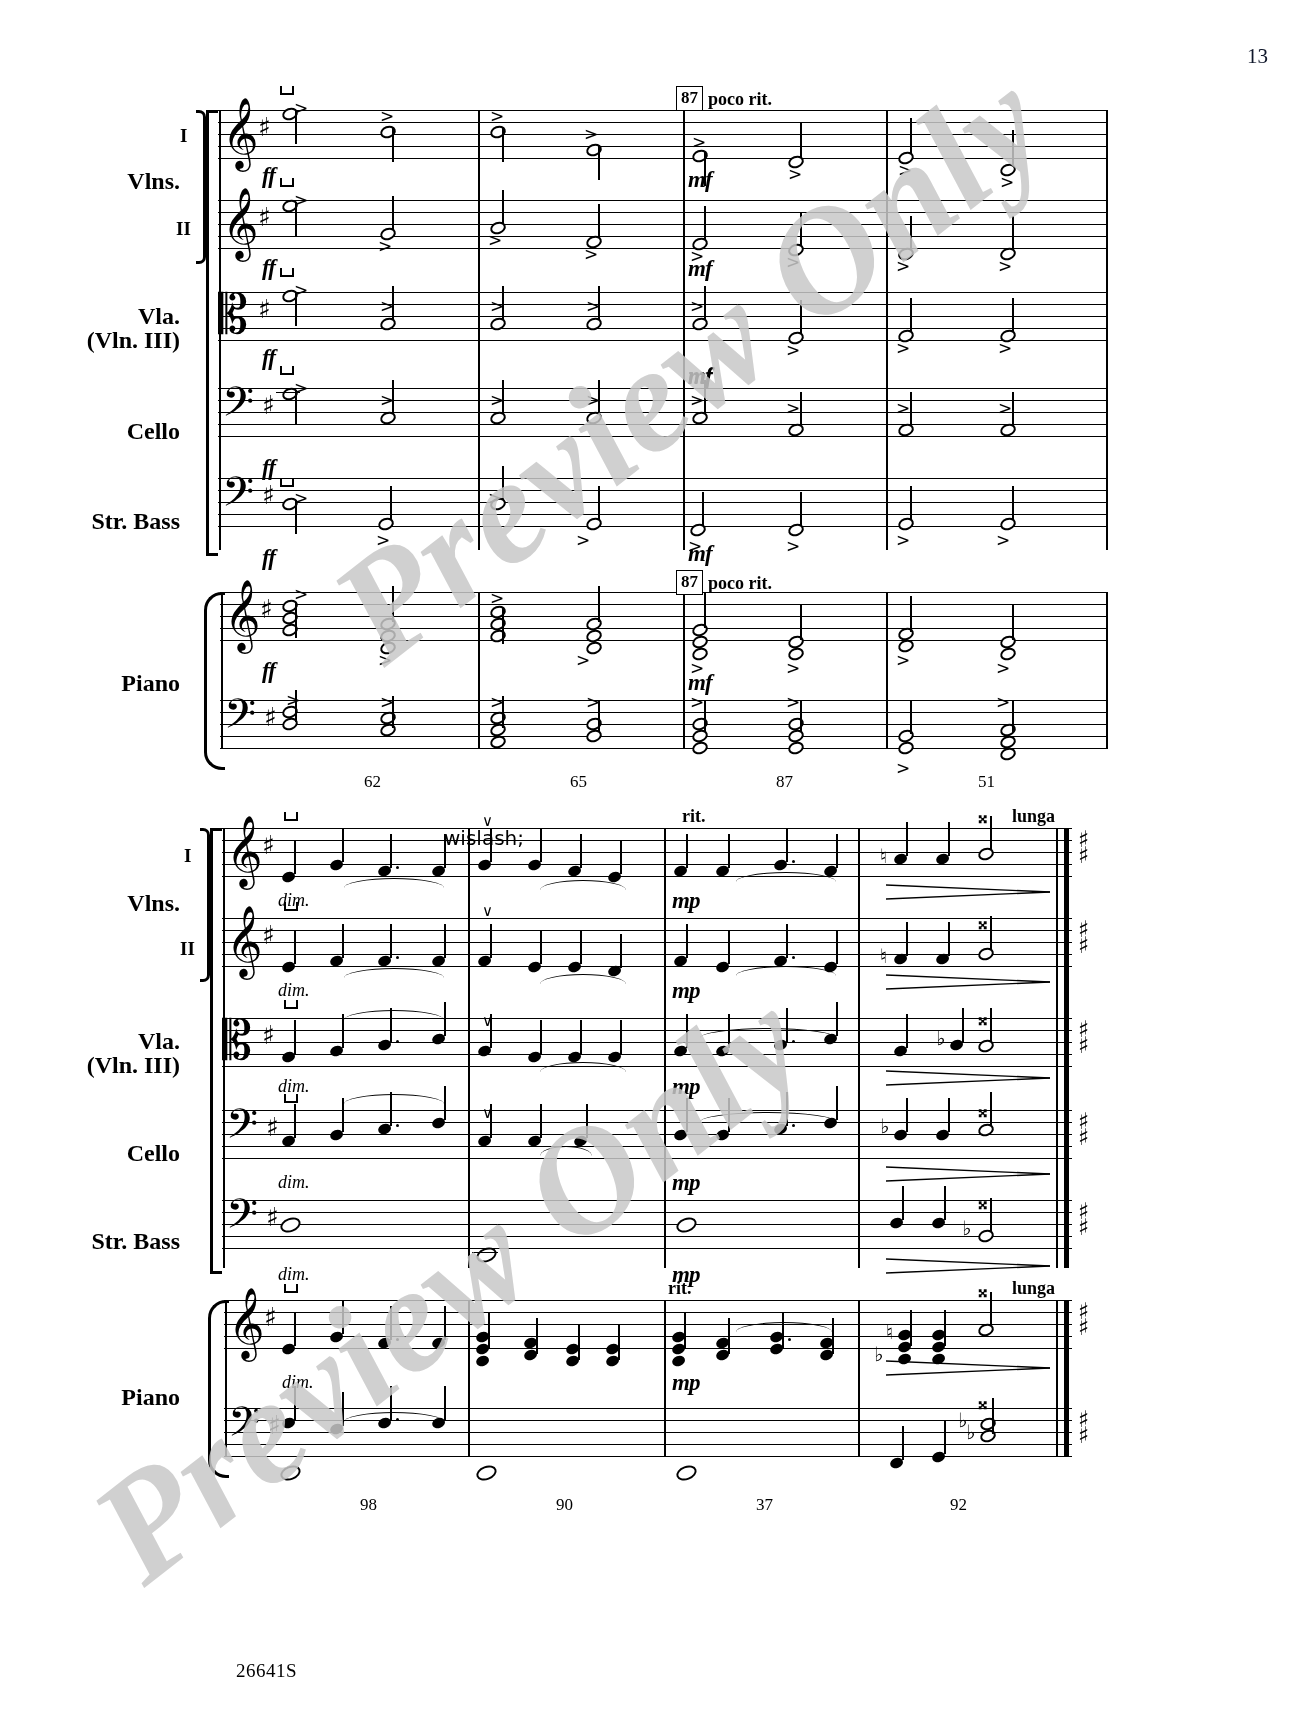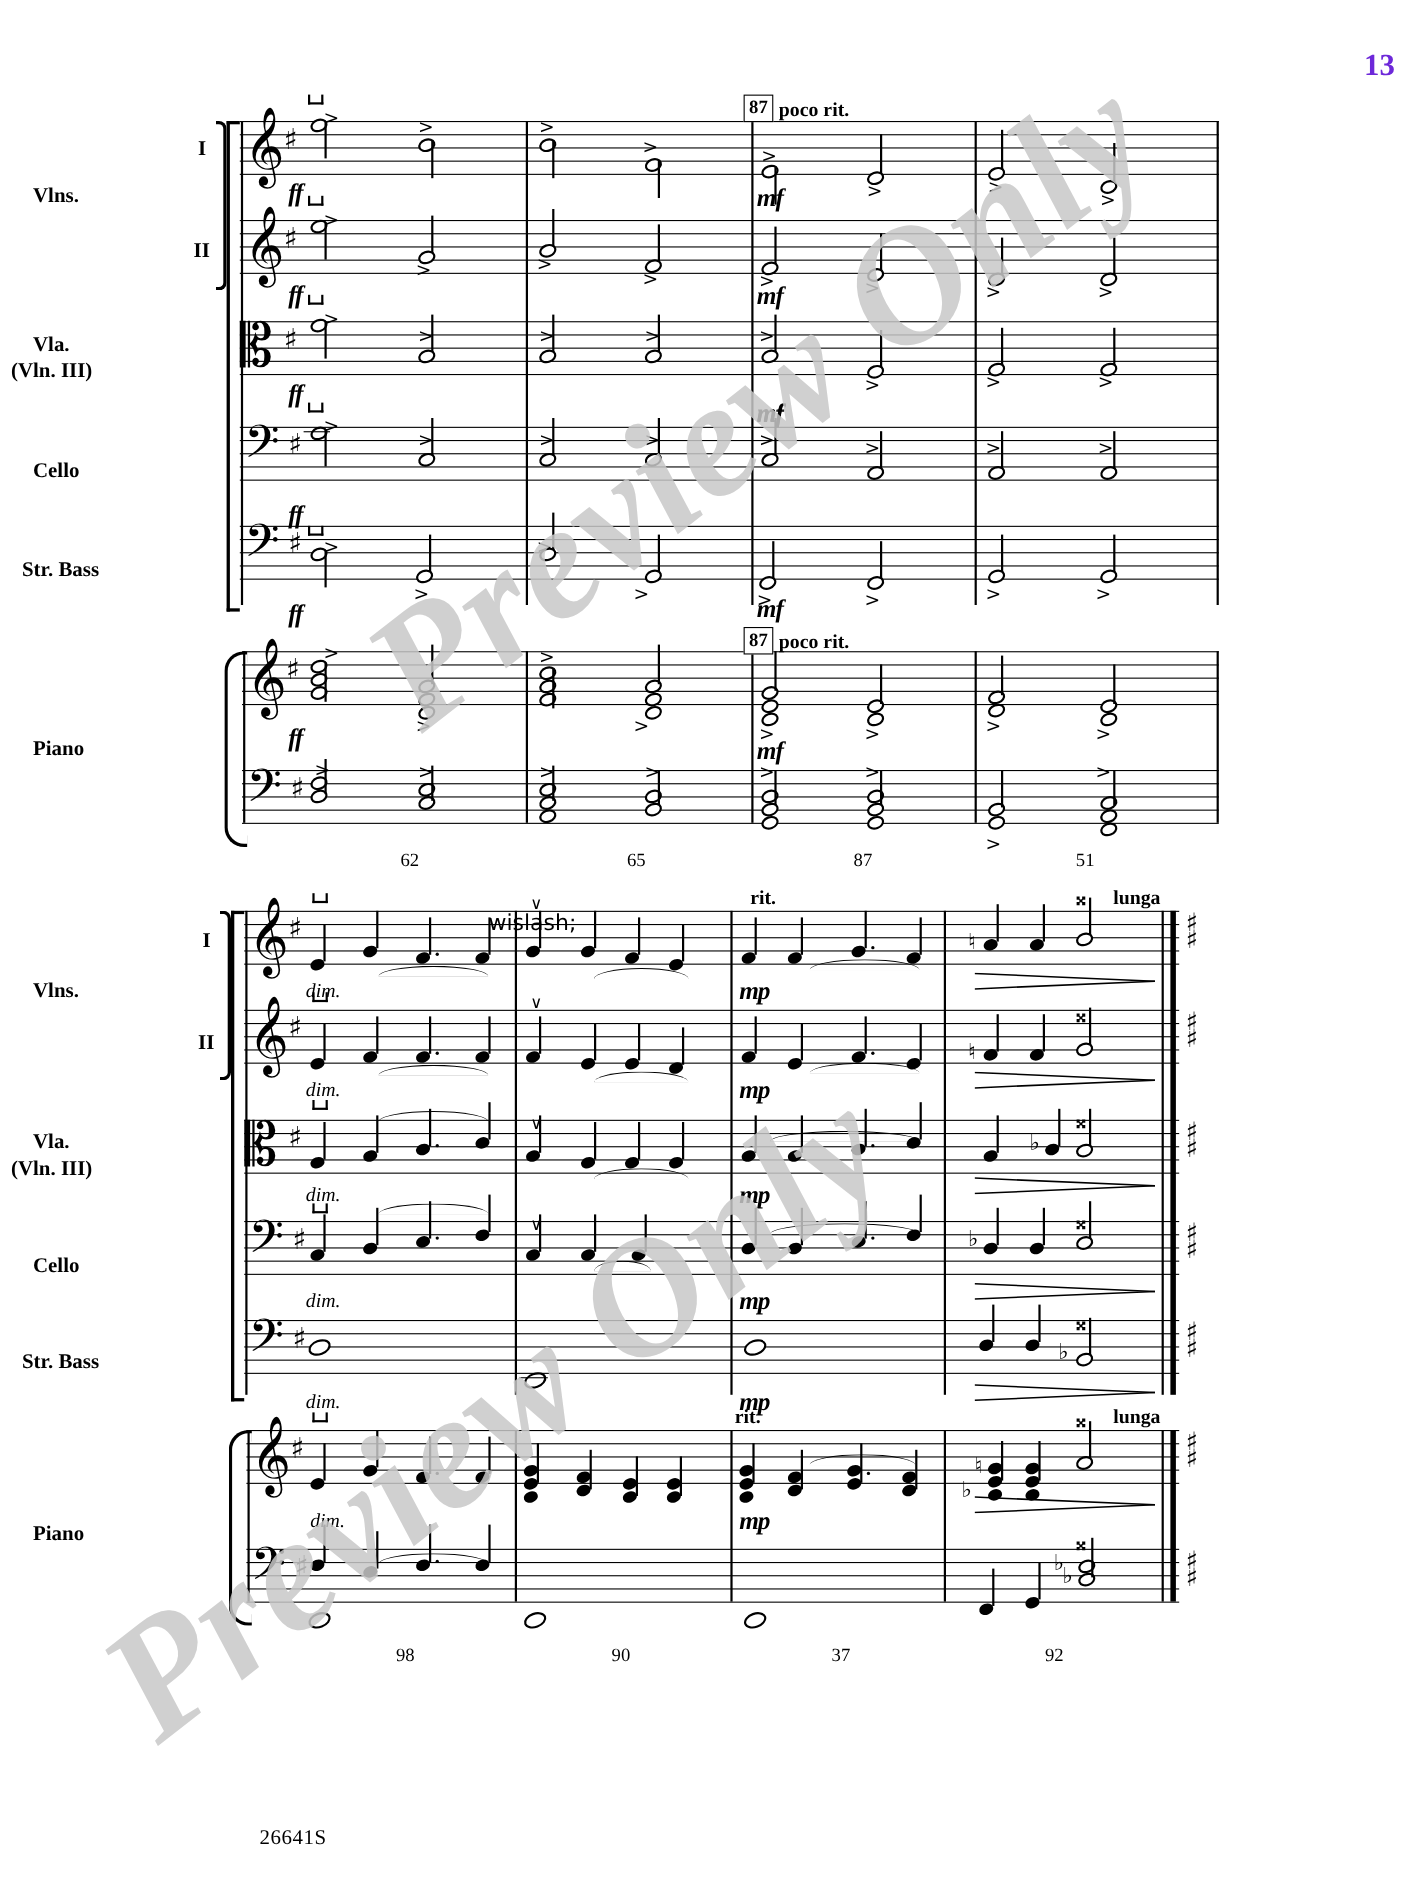--- a/index.html
+++ b/index.html
@@ -29,39 +29,40 @@
     letter-spacing:2px;
     white-space:nowrap;
     opacity:.85;
   }
   .wm1{left:300px;top:560px;transform:rotate(-38deg);transform-origin:left top;}
   .wm2{left:60px;top:1480px;transform:rotate(-38deg);transform-origin:left top;}
 
   
   .page-number{
     position:absolute;right:28px;top:44px;
-    font-size:28px;font-weight:bold;color:#6d28d9;
+    font-size:21px;font-weight:normal;color:#0f172a;
   }
   .plate{
     position:absolute;left:236px;top:1660px;
     font-size:19px;color:#000;letter-spacing:.5px;
   }
 
   
   .system{position:absolute;}
   .staff{position:absolute;}
   .staff .line{
     position:absolute;left:0;height:1px;background:#000;width:100%;
   }
   .barline{position:absolute;width:1.6px;background:#000;}
   .barline.thick{width:5px;}
 
   .instr-label{
     position:absolute;
-    font-size:19px;font-weight:bold;color:#000;
+    font-size:24px;font-weight:bold;color:#000;
+    text-align:right;
     line-height:1.15;
   }
   .part-num{
     position:absolute;
     font-size:19px;font-weight:bold;color:#000;
   }
 
   .clef{position:absolute;font-family:"DejaVu Sans", sans-serif;color:#000;line-height:1;}
   .ksig{position:absolute;font-family:"DejaVu Sans", sans-serif;color:#000;font-size:26px;line-height:1;}
 

